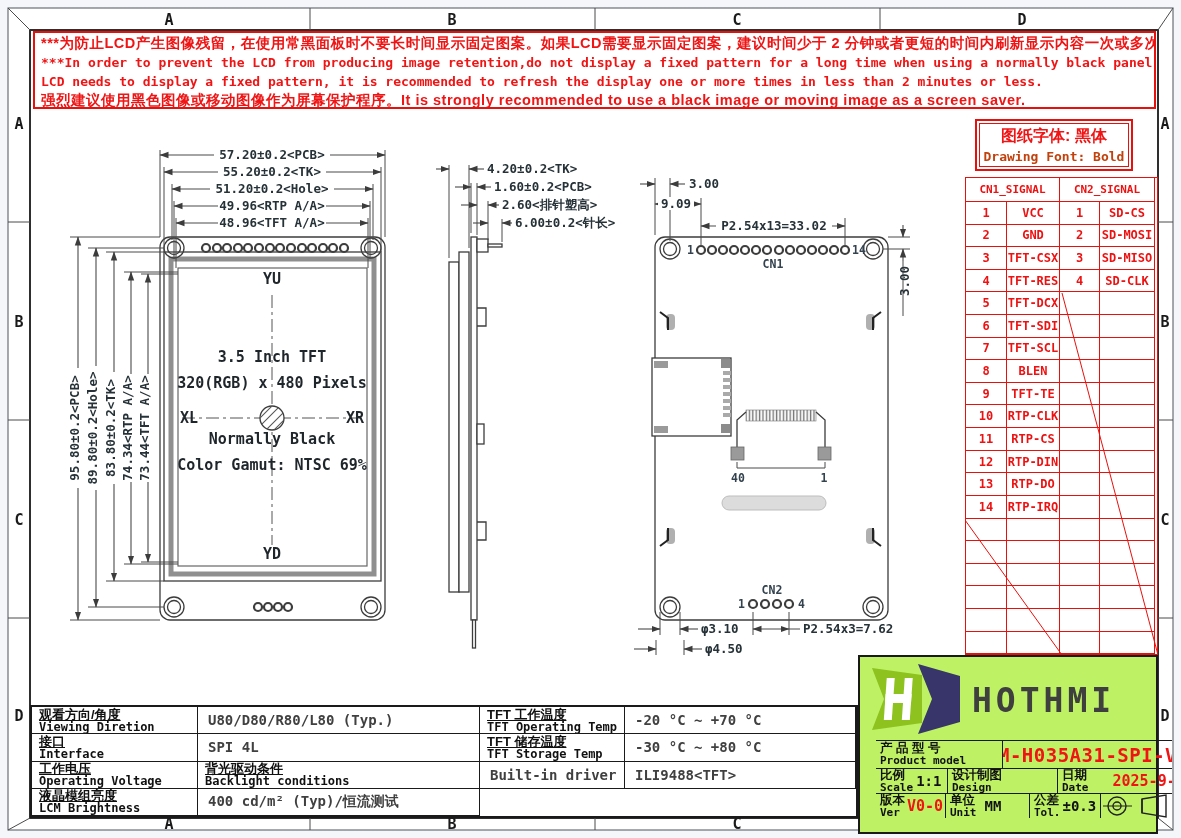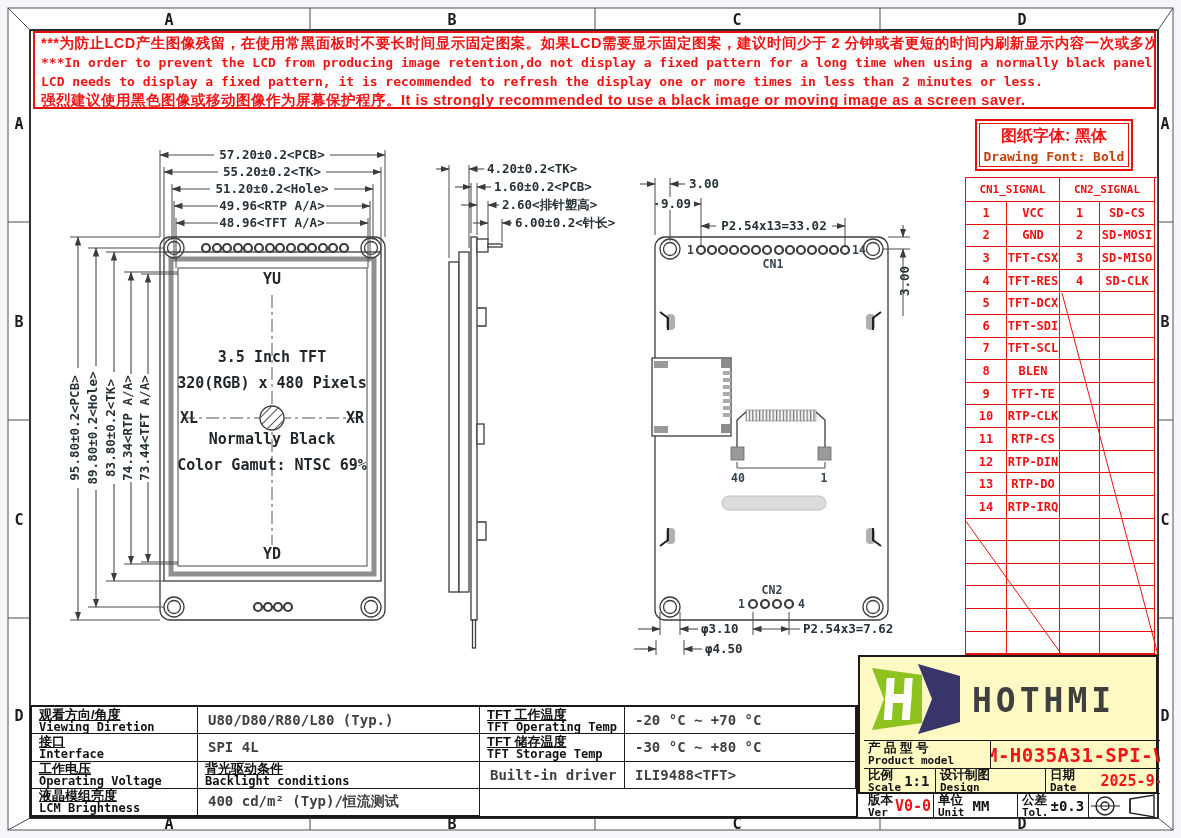--- a/index.html
+++ b/index.html
@@ -32,22 +32,22 @@
   .sigtable .h{grid-column:span 2;font-size:11px;}
   .sigdiag{position:absolute;left:965px;top:177px;width:193px;height:478px;pointer-events:none;}
   
   .spec{position:absolute;left:30px;top:705px;width:828px;height:113px;border:2px solid #1a1a1a;box-sizing:border-box;display:grid;grid-template-columns:166px 282px 145px 231px;grid-template-rows:repeat(4,1fr);}
   .spec>div{border-right:1.5px solid #1a1a1a;border-bottom:1.5px solid #1a1a1a;box-sizing:border-box;overflow:hidden;}
   .spec .lab{padding:1px 0 0 7px;display:flex;flex-direction:column;justify-content:center;}
   .spec .lab .cn{font:700 13px "Liberation Sans",sans-serif;color:#111;line-height:13px;text-decoration:underline;}
   .spec .lab .en{font:700 12px "DejaVu Sans Mono",monospace;color:#111;line-height:13px;}
   .spec .val{display:flex;align-items:center;padding-left:10px;font:700 14px "DejaVu Sans Mono",monospace;color:#404040;white-space:nowrap;}
   
-  .tblock{position:absolute;left:858px;top:655px;width:300px;height:139px;border:2px solid #1a1a1a;box-sizing:border-box;background:#fef9c3;}
-  .tb-row{position:absolute;left:4px;box-sizing:border-box;border-top:1.5px solid #1a1a1a;width:100%;display:flex;}
+  .tblock{position:absolute;left:858px;top:655px;width:300px;height:179px;border:2px solid #1a1a1a;box-sizing:border-box;background:#bef264;}
+  .tb-row{position:absolute;left:16px;box-sizing:border-box;border-top:1.5px solid #1a1a1a;width:100%;display:flex;}
   .tb-cell{box-sizing:border-box;border-right:1.5px solid #1a1a1a;display:flex;align-items:center;overflow:hidden;}
   .tb-cell:last-child{border-right:none;}
   .tb-labels{display:flex;flex-direction:column;justify-content:center;padding-left:4px;}
   .tb-cn{font:700 12.5px "Liberation Sans",sans-serif;color:#111;line-height:13px;white-space:nowrap;}
   .tb-en{font:700 11px "DejaVu Sans Mono",monospace;color:#111;line-height:12px;white-space:nowrap;}
   .tb-red{font:700 15px "DejaVu Sans Mono",monospace;color:#f01414;white-space:nowrap;}
   .tb-blk{font:700 14px "DejaVu Sans Mono",monospace;color:#111;white-space:nowrap;}
   .model{font:700 19px "DejaVu Sans Mono",monospace;color:#f01414;letter-spacing:0.5px;white-space:nowrap;}
   .logo-wrap{position:absolute;left:0;top:0;width:100%;height:83px;display:flex;align-items:center;}
 </style>

